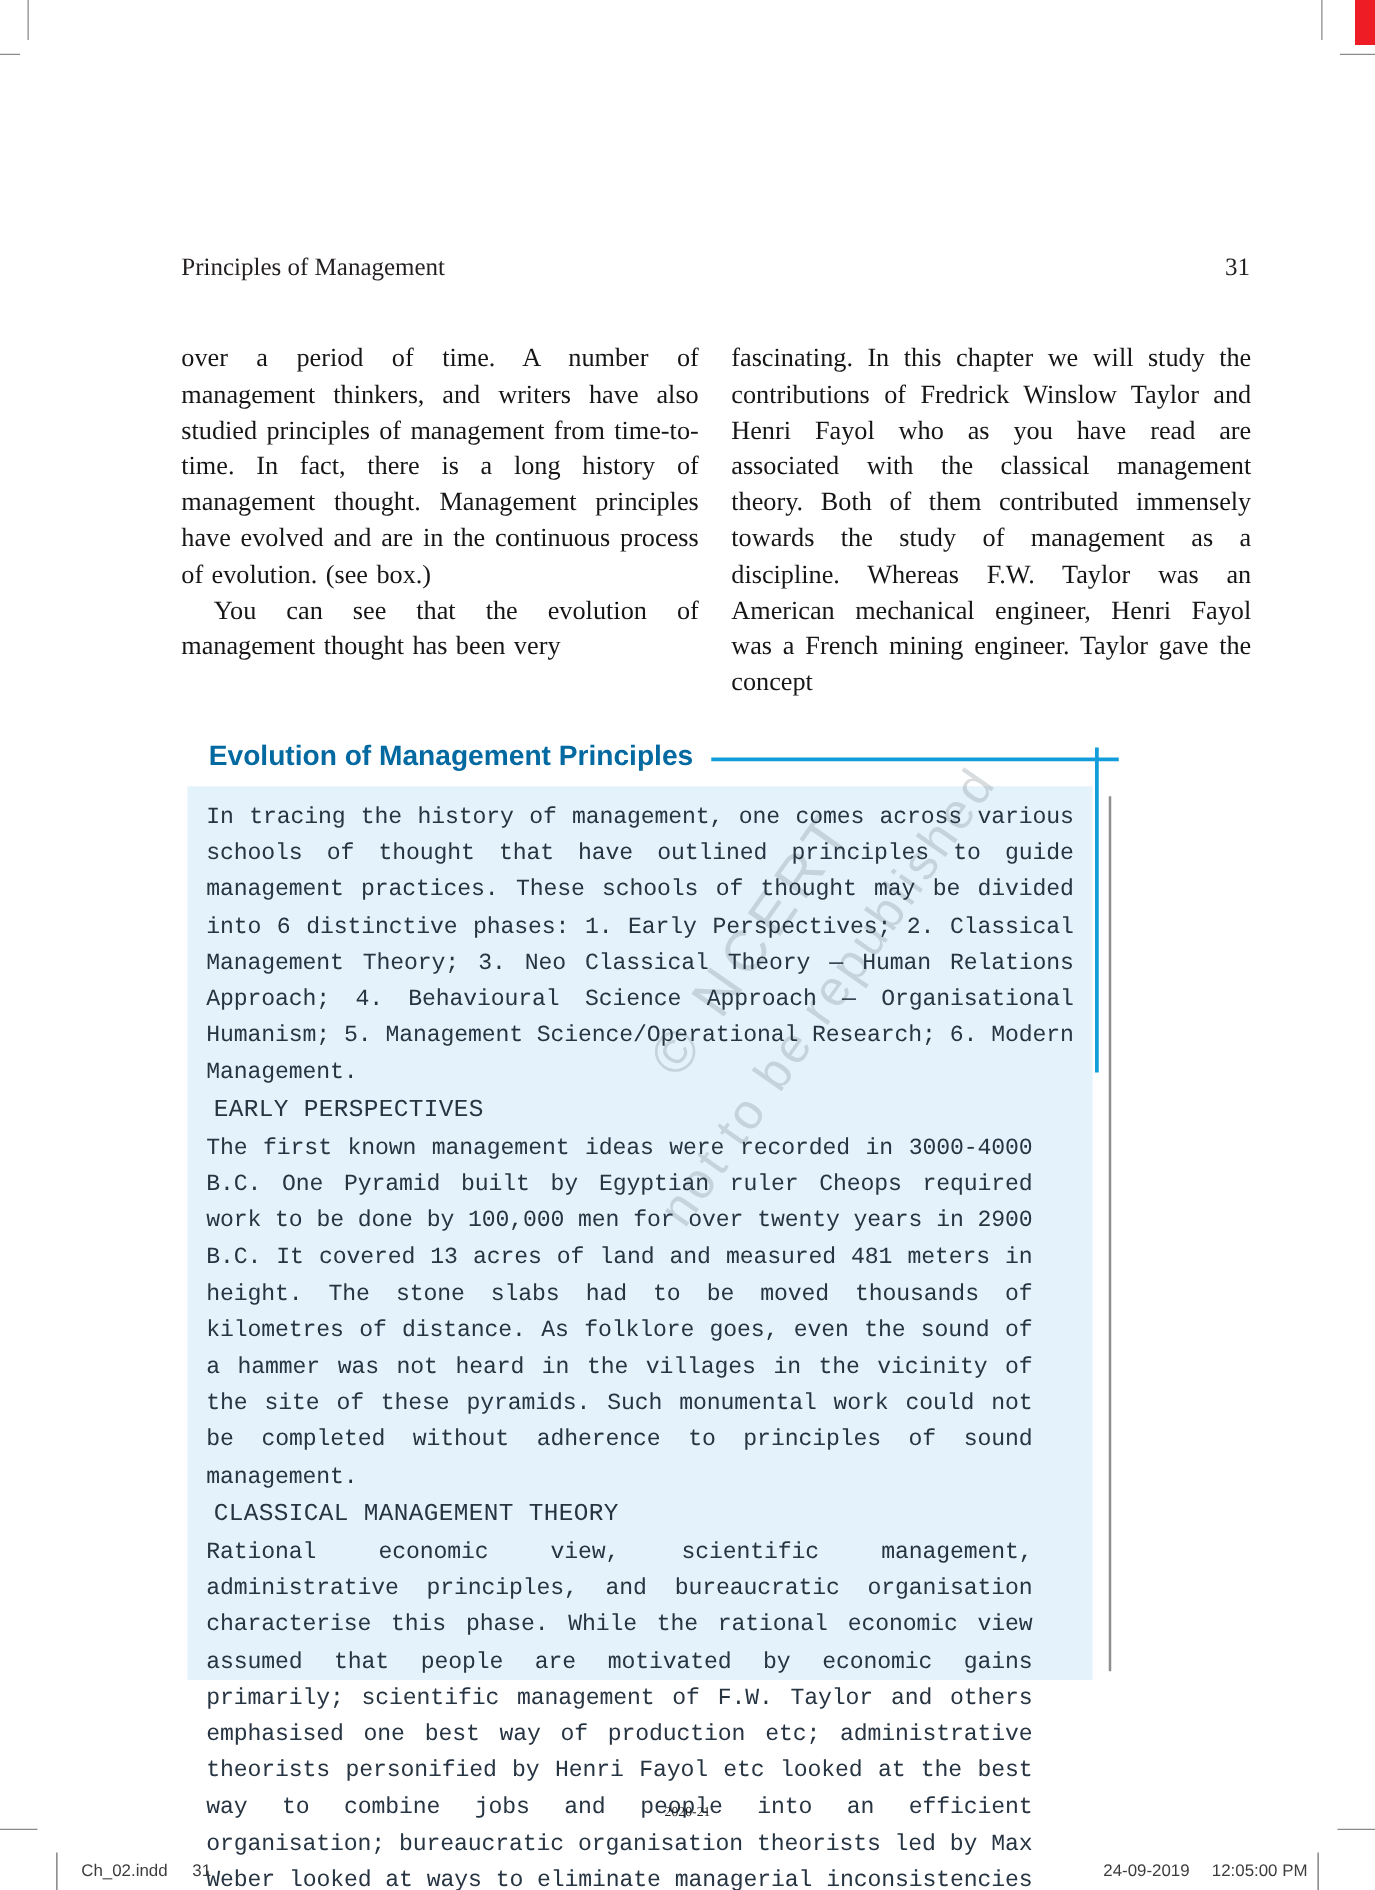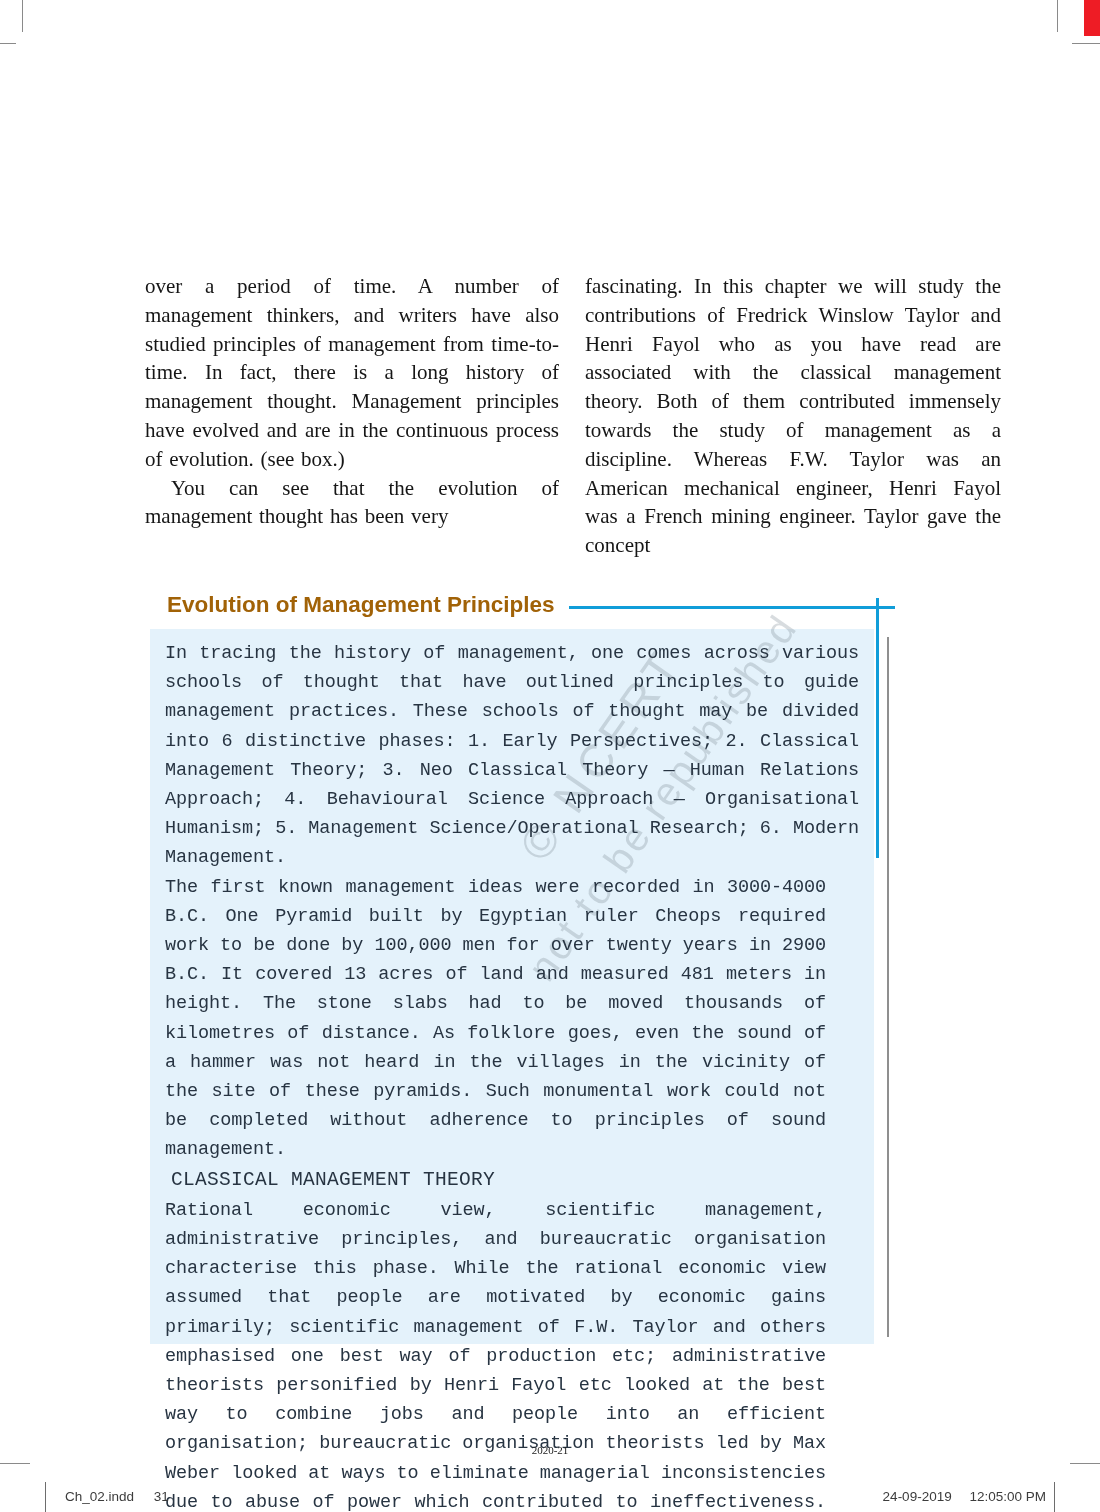--- a/index.html
+++ b/index.html
@@ -107,46 +107,51 @@
 
   <div class="crop tl-v"></div>
   <div class="crop tl-h"></div>
   <div class="crop tr-v"></div>
   <div class="crop tr-h"></div>
   <div class="crop bl-h"></div>
   <div class="crop br-h"></div>
 
   <div class="red-marker" style="background: rgb(238, 28, 37);"></div>
 
+  <div class="runhead">
+    <span>Principles of Management</span>
+    <span>31</span>
+  </div>
 
   <div class="col col-left">
     <p>over a period of time. A number of management thinkers, and writers have also studied principles of management from time-to-time. In fact, there is a long history of management thought. Management principles have evolved and are in the continuous process of evolution. (see box.)</p>
     <p class="indent">You can see that the evolution of management thought has been very</p>
   </div>
   <div class="col col-right">
     <p>fascinating. In this chapter we will study the contributions of Fredrick Winslow Taylor and Henri Fayol who as you have read are associated with the classical management theory. Both of them contributed immensely towards the study of management as a discipline. Whereas F.W. Taylor was an American mechanical engineer, Henri Fayol was a French mining engineer. Taylor gave the concept</p>
   </div>
 
   <section class="box">
     <div class="box-bg" style="background: rgb(228, 242, 251);"></div>
     <div class="blue-vrule" style="background: rgb(16, 157, 217);"></div>
     <div class="gray-vrule"></div>
 
     <div class="watermark">
       <span class="wm1">© NCERT</span>
       <span class="wm2">not to be republished</span>
     </div>
 
     <div class="box-title-row">
-      <h2 class="box-title" style="color: #a16207;">Evolution of Management Principles</h2>
+      <h2 class="box-title" style="color: #0369a1;">Evolution of Management Principles</h2>
       <div class="title-line" style="background: rgb(16, 157, 217);"></div>
     </div>
 
     <div class="box-content">
       <p>In tracing the history of management, one comes across various schools of thought that have outlined principles to guide management practices. These schools of thought may be divided into 6 distinctive phases: 1. Early Perspectives; 2. Classical Management Theory; 3. Neo Classical Theory — Human Relations Approach; 4. Behavioural Science Approach — Organisational Humanism; 5. Management Science/Operational Research; 6. Modern Management.</p>
+      <h3>EARLY PERSPECTIVES</h3>
       <p class="ind">The first known management ideas were recorded in 3000-4000 B.C. One Pyramid built by Egyptian ruler Cheops required work to be done by 100,000 men for over twenty years in 2900 B.C. It covered 13 acres of land and measured 481 meters in height. The stone slabs had to be moved thousands of kilometres of distance. As folklore goes, even the sound of a hammer was not heard in the villages in the vicinity of the site of these pyramids. Such monumental work could not be completed without adherence to principles of sound management.</p>
       <h3>CLASSICAL MANAGEMENT THEORY</h3>
       <p class="ind">Rational economic view, scientific management, administrative principles, and bureaucratic organisation characterise this phase. While the rational economic view assumed that people are motivated by economic gains primarily; scientific management of F.W. Taylor and others emphasised one best way of production etc; administrative theorists personified by Henri Fayol etc looked at the best way to combine jobs and people into an efficient organisation; bureaucratic organisation theorists led by Max Weber looked at ways to eliminate managerial inconsistencies due to abuse of power which contributed to ineffectiveness. This was the era of the industrial revolution and factory system of production. Large scale production would not have been possible without adherence to the principles governing organising production based on division of labour and specialisation, relationship between man and the machine, managing people and so on.</p>
     </div>
   </section>
 
   <div class="footer-year">2020-21</div>
 
   <div class="status-bar">
     <span class="vline left"></span>

